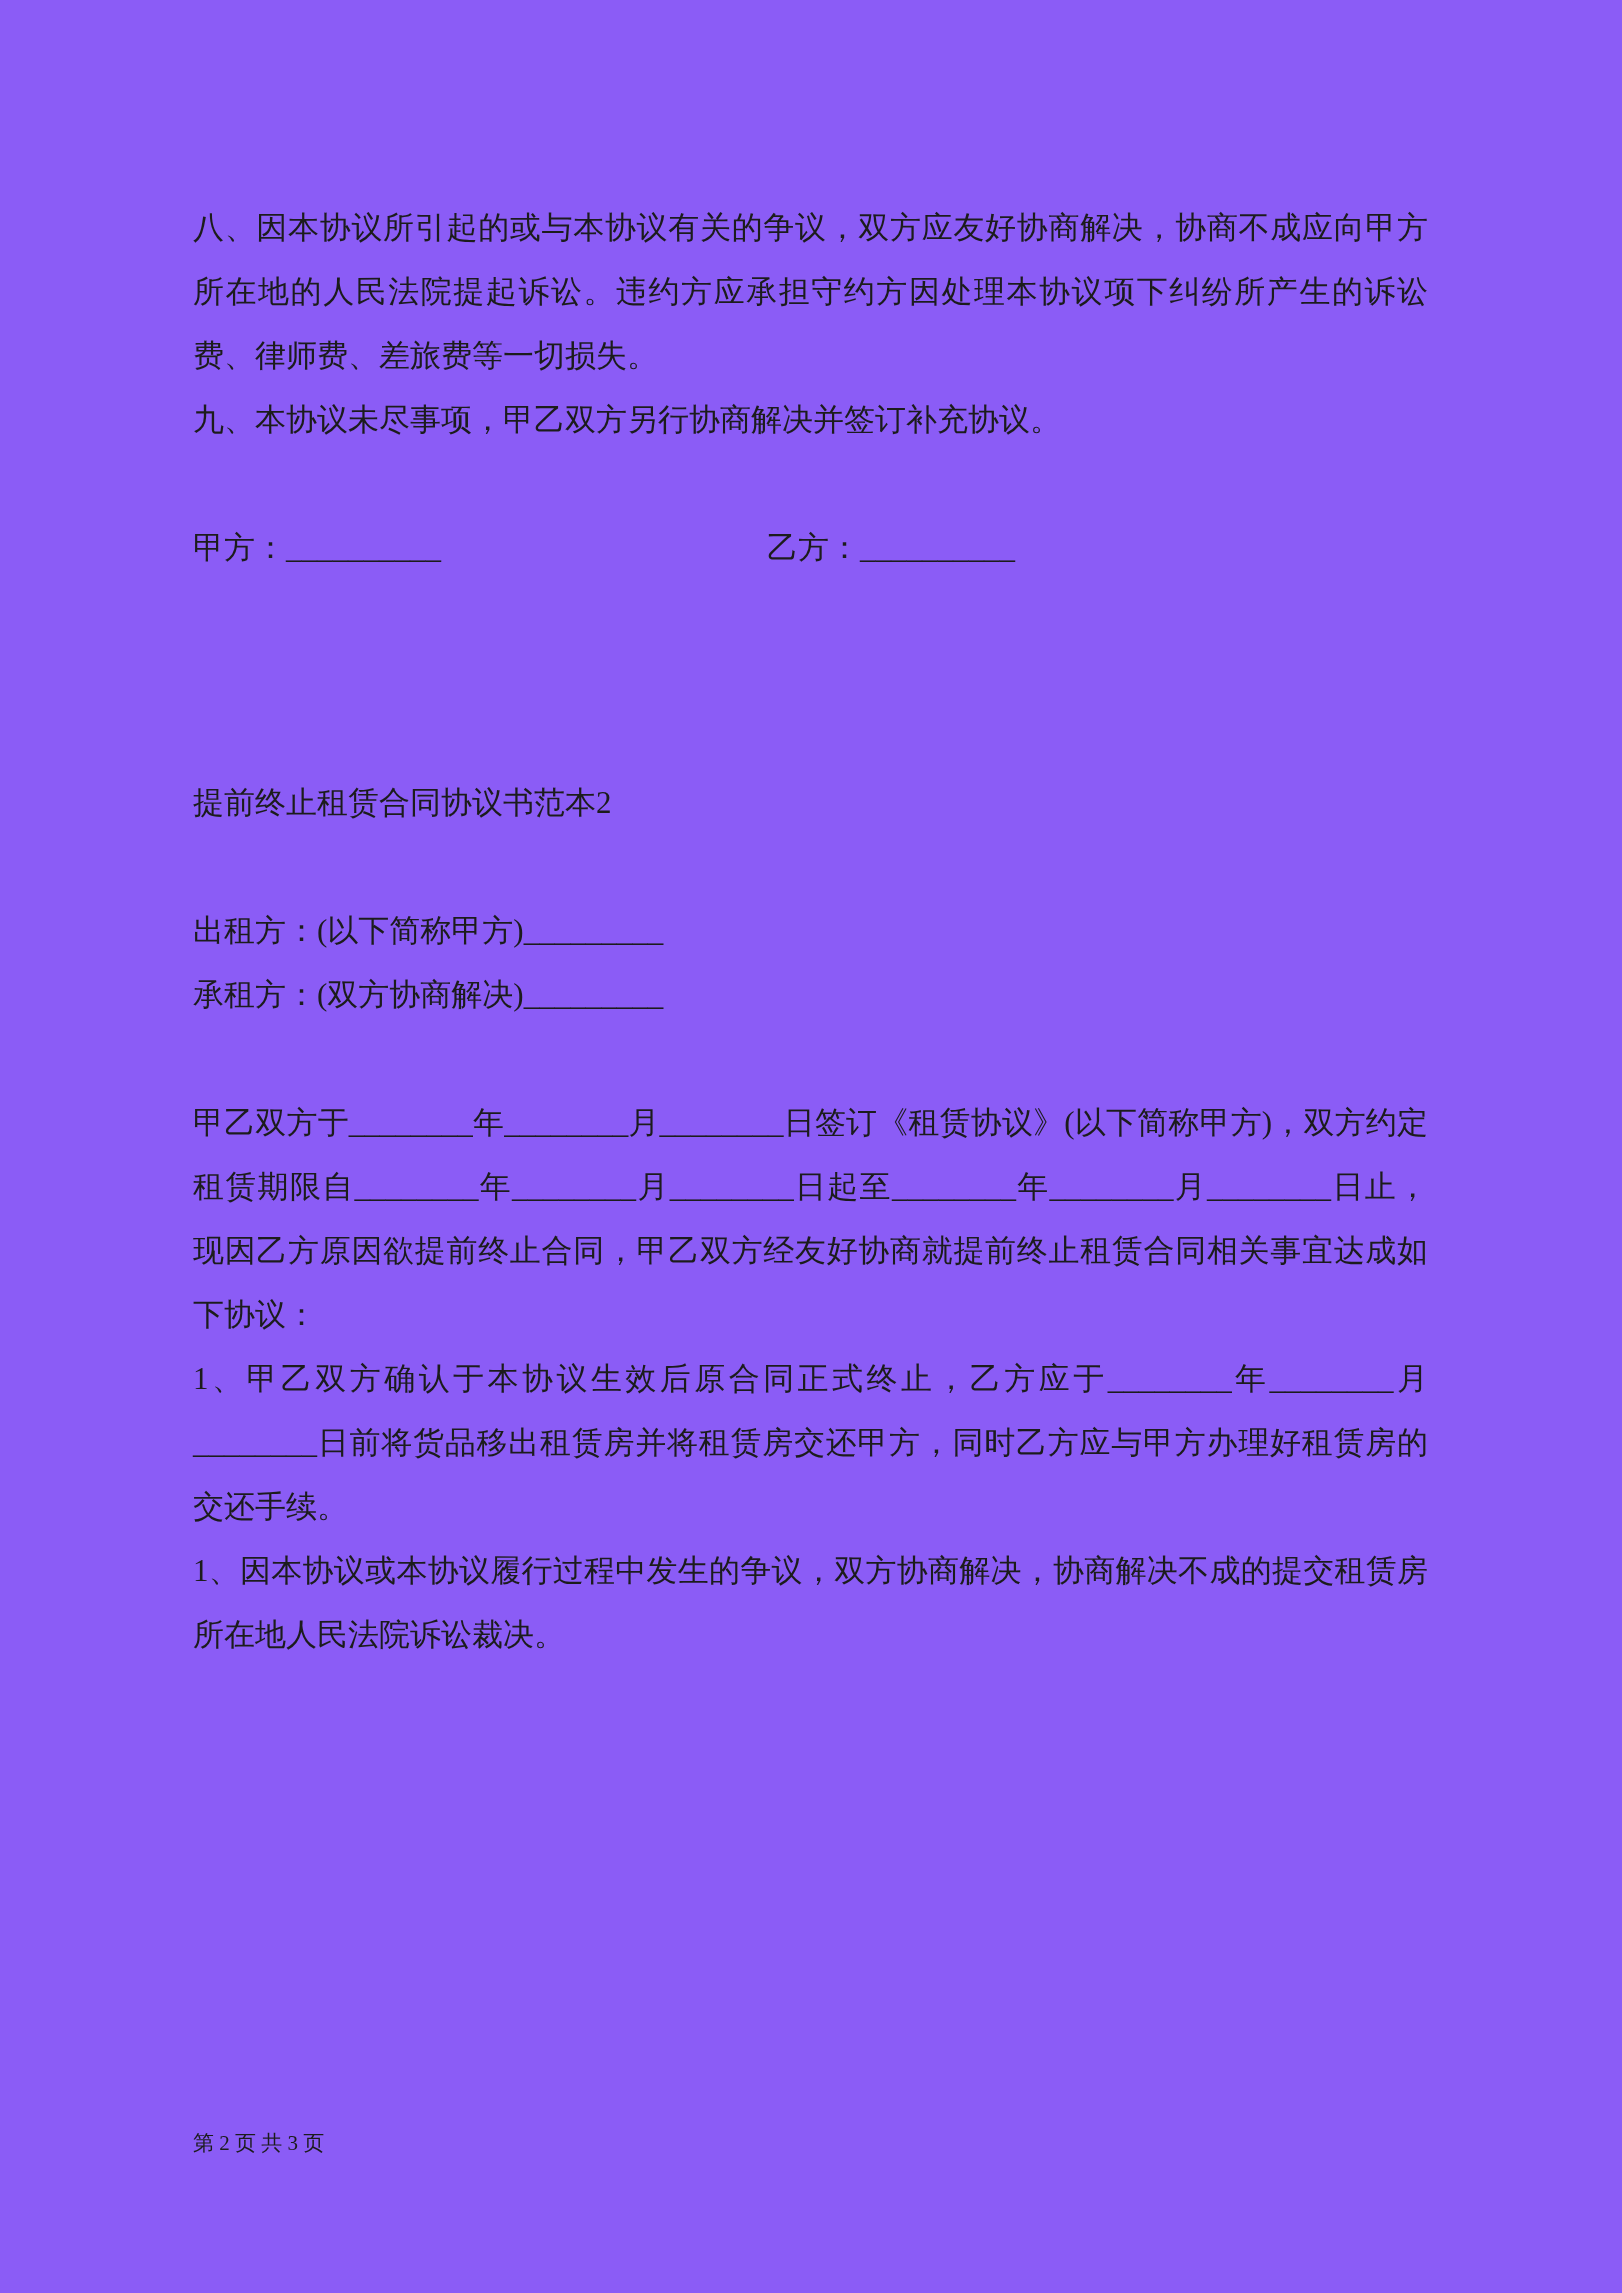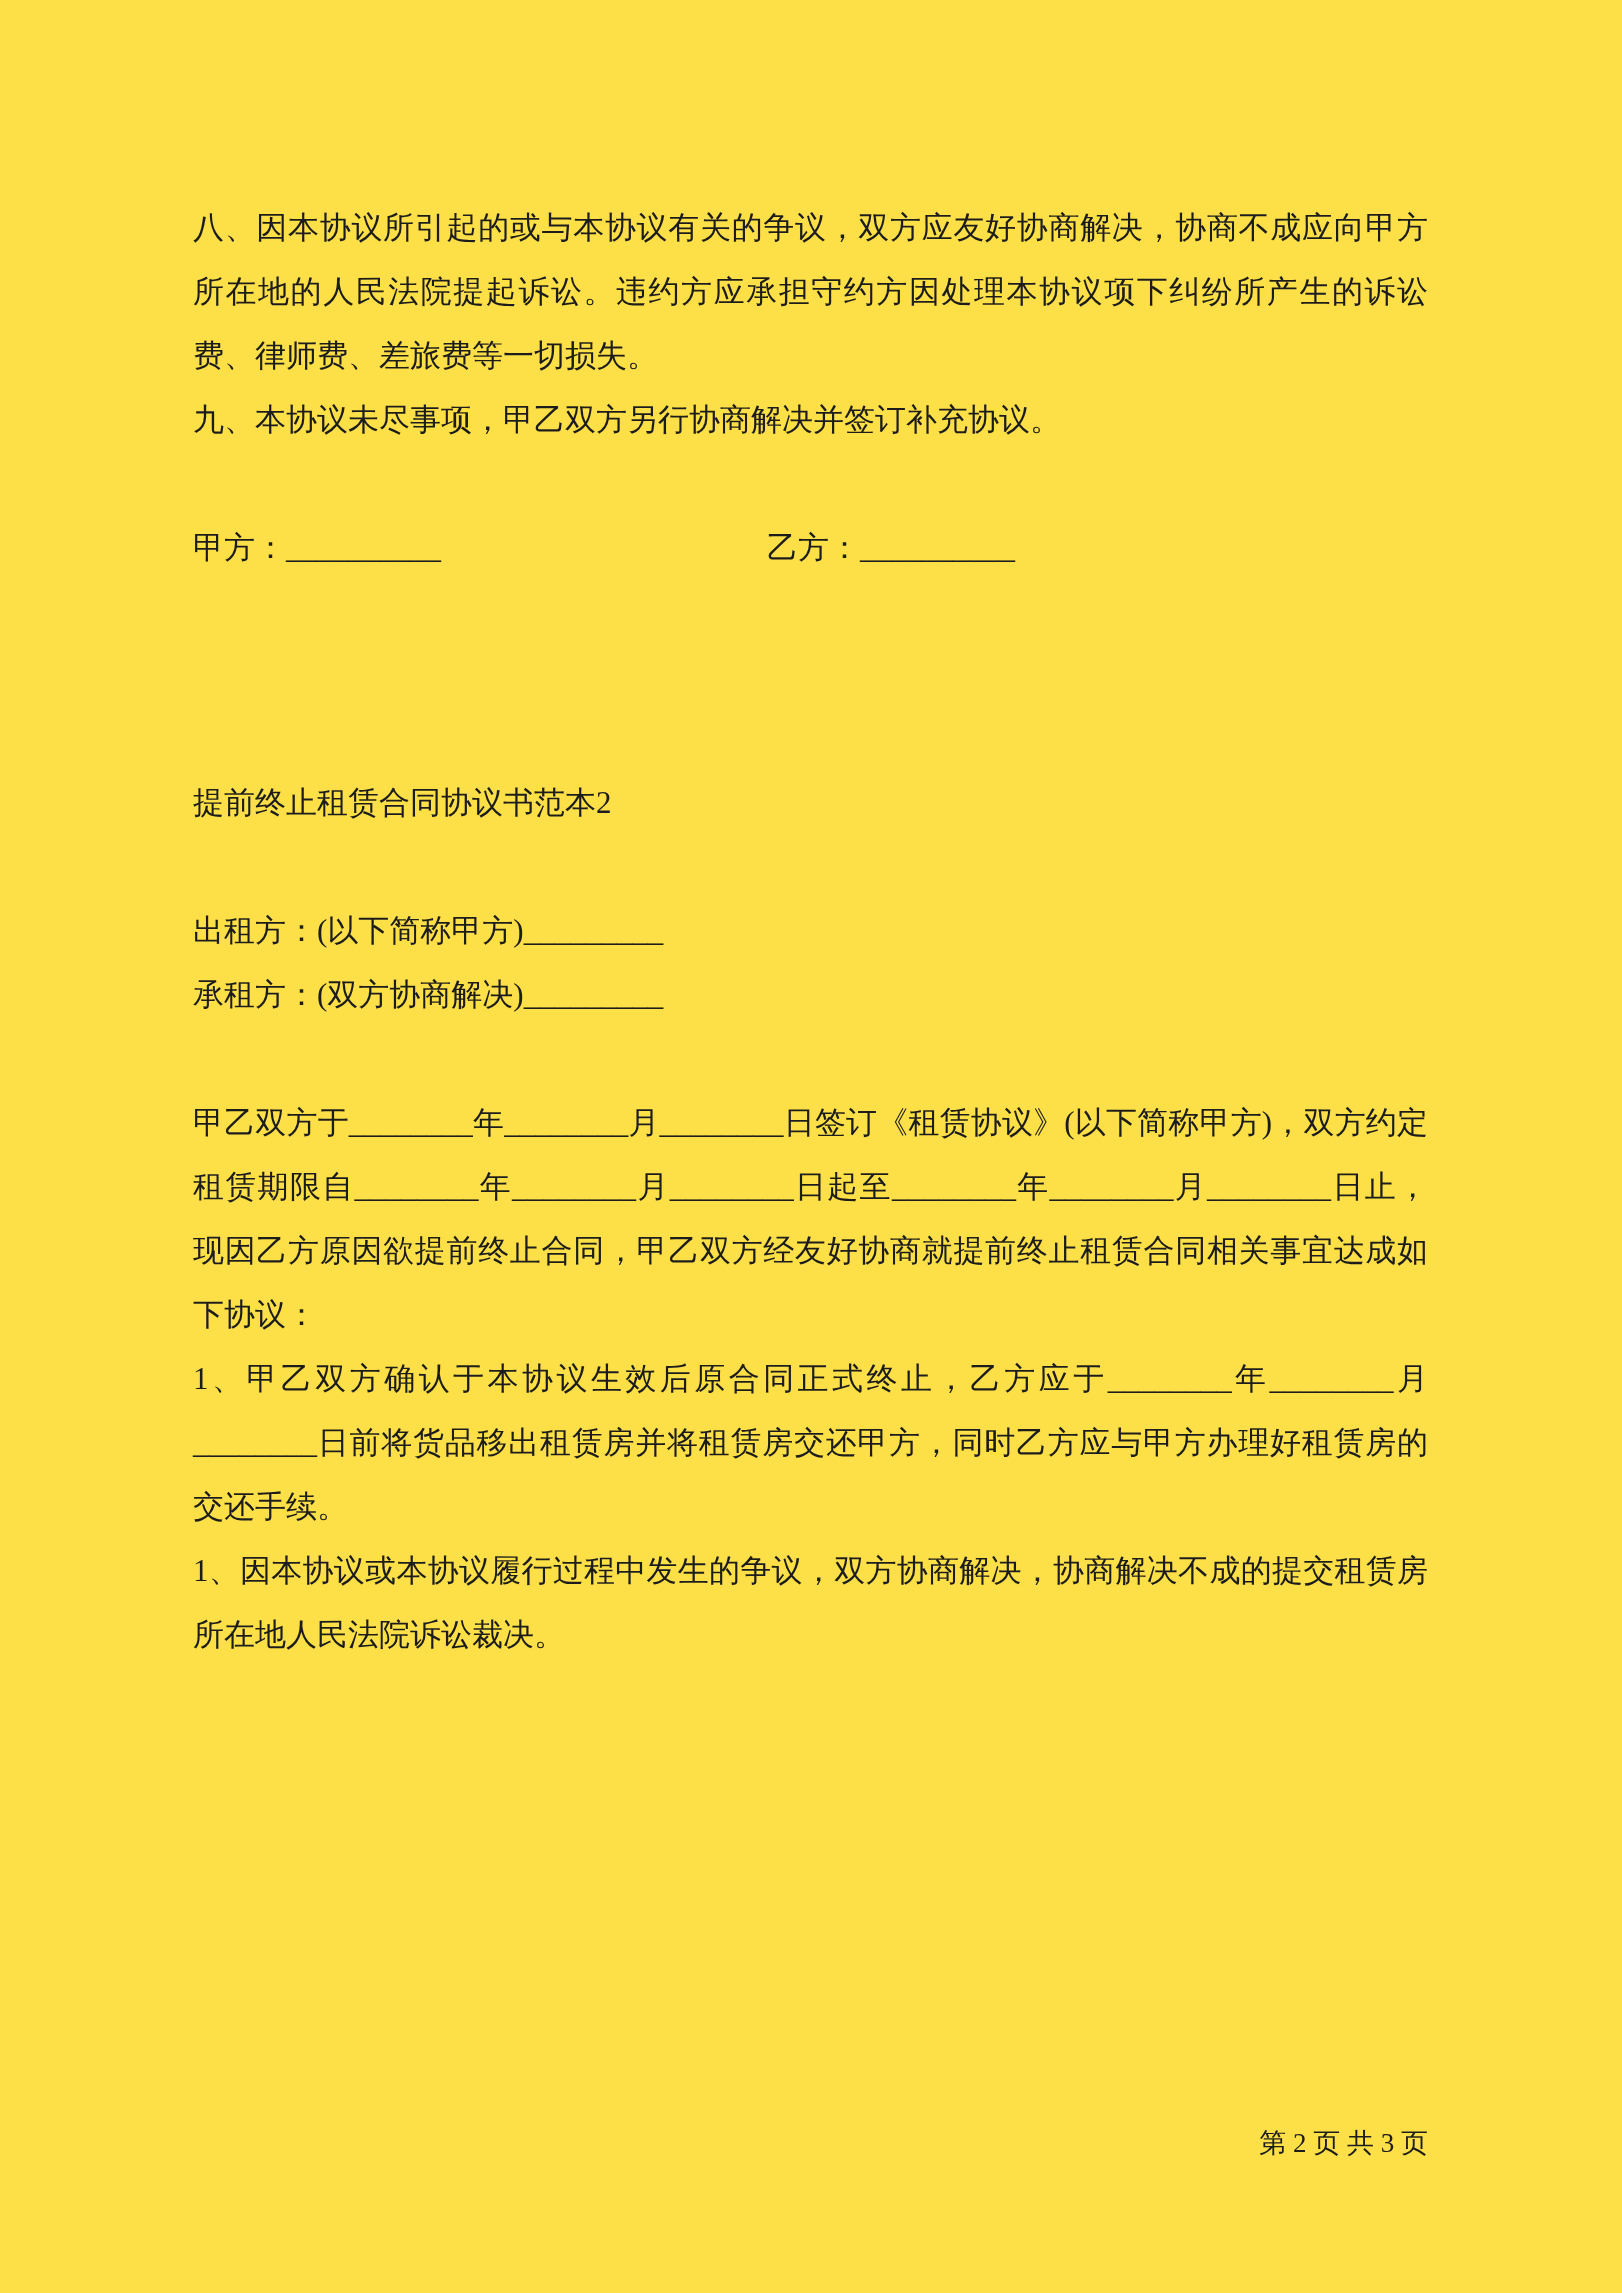--- a/index.html
+++ b/index.html
@@ -4,21 +4,21 @@
 <style>
   html, body {
     margin: 0;
     padding: 0;
     background: #ffffff;
   }
   .page {
     position: relative;
     width: 1623px;
     height: 2294px;
-    background: #fde047;
+    background: #8b5cf6;
     box-sizing: border-box;
     padding: 196px 195px 0 193px;
     font-family: "Liberation Serif", "DejaVu Serif", serif;
     font-size: 31px;
     color: #1c1c1c;
     overflow: hidden;
   }
   .para {
     margin: 0;
     line-height: 64px;
@@ -59,22 +59,22 @@
   }
   .intro {
     margin-top: 64px;
   }
   .page-footer {
     position: absolute;
     left: 193px;
     right: 195px;
     top: 2111px;
     line-height: 64px;
-    font-size: 27px;
-    text-align: right;
+    font-size: 21px;
+    text-align: left;
     color: #1c1c1c;
   }
 </style>
 </head>
 <body>
 
 <div class="page">
 
   <p class="para">八、因本协议所引起的或与本协议有关的争议，双方应友好协商解决，协商不成应向甲方所在地的人民法院提起诉讼。违约方应承担守约方因处理本协议项下纠纷所产生的诉讼费、律师费、差旅费等一切损失。</p>
   <p class="para">九、本协议未尽事项，甲乙双方另行协商解决并签订补充协议。</p>

